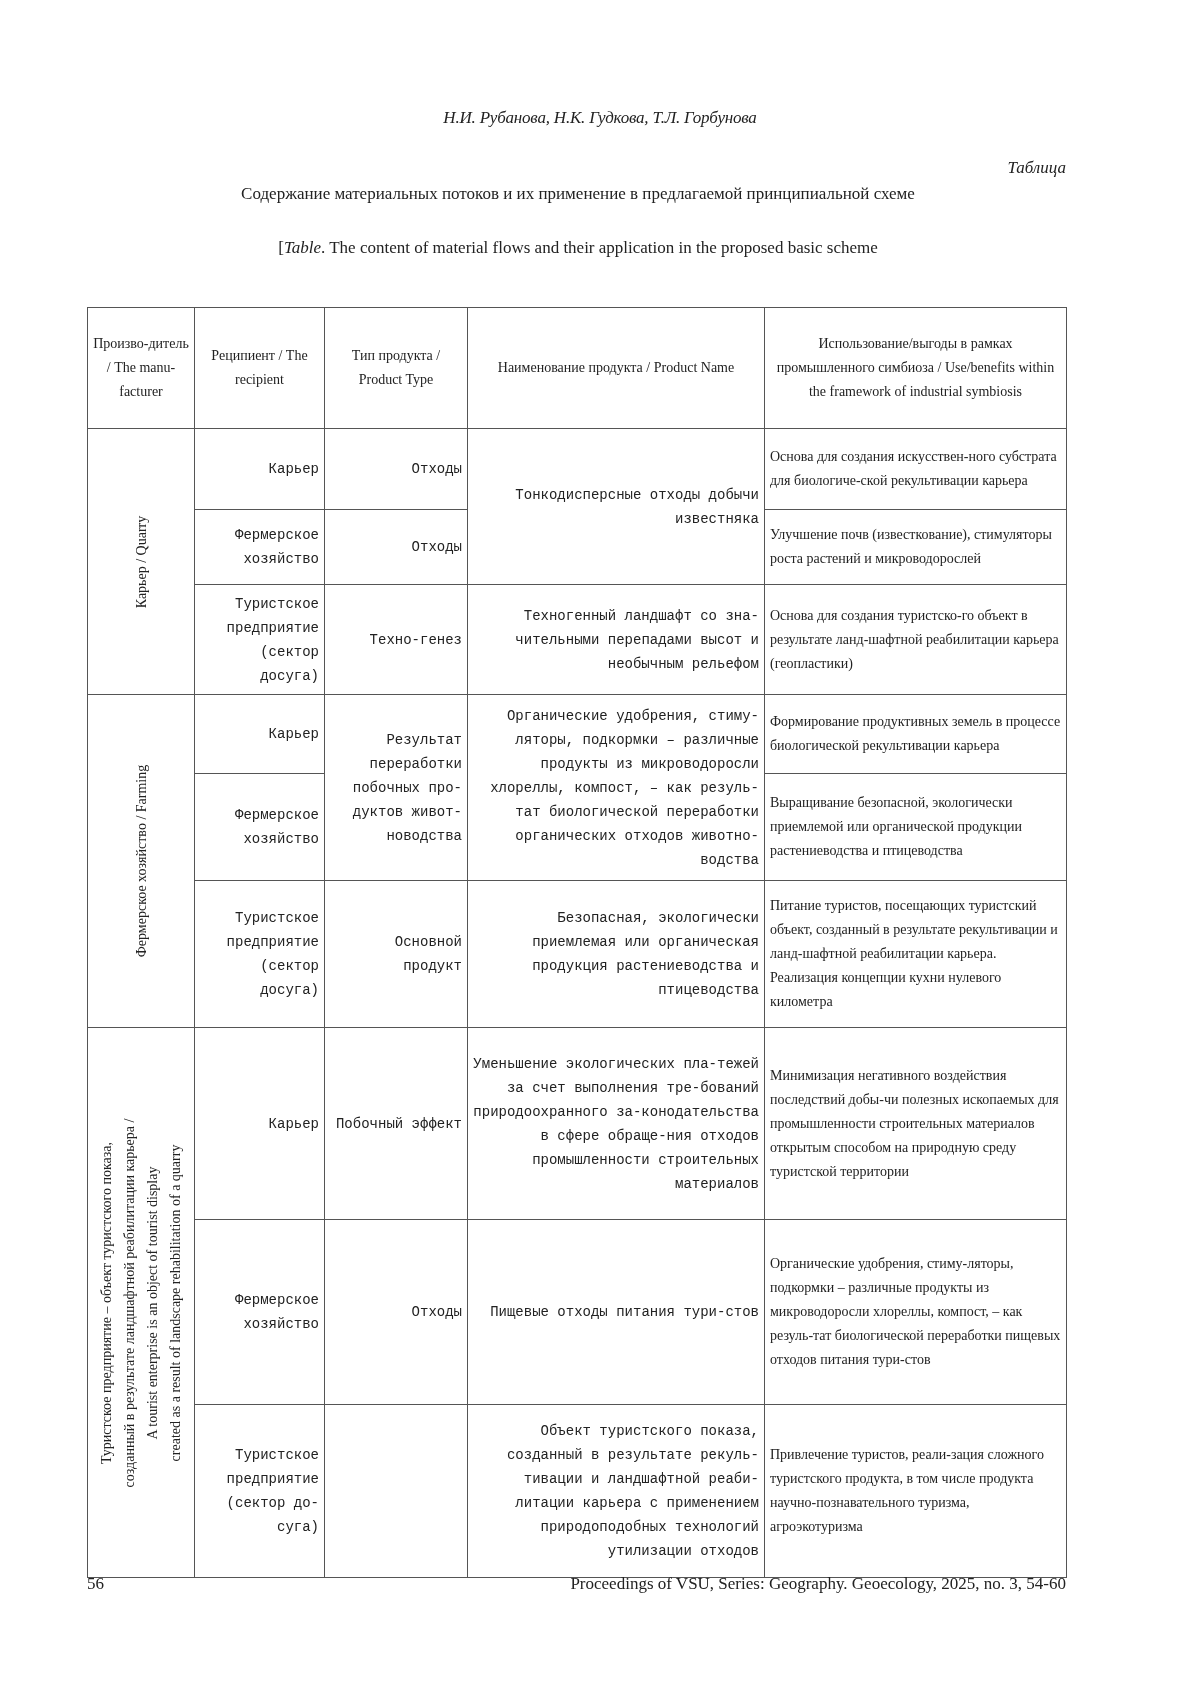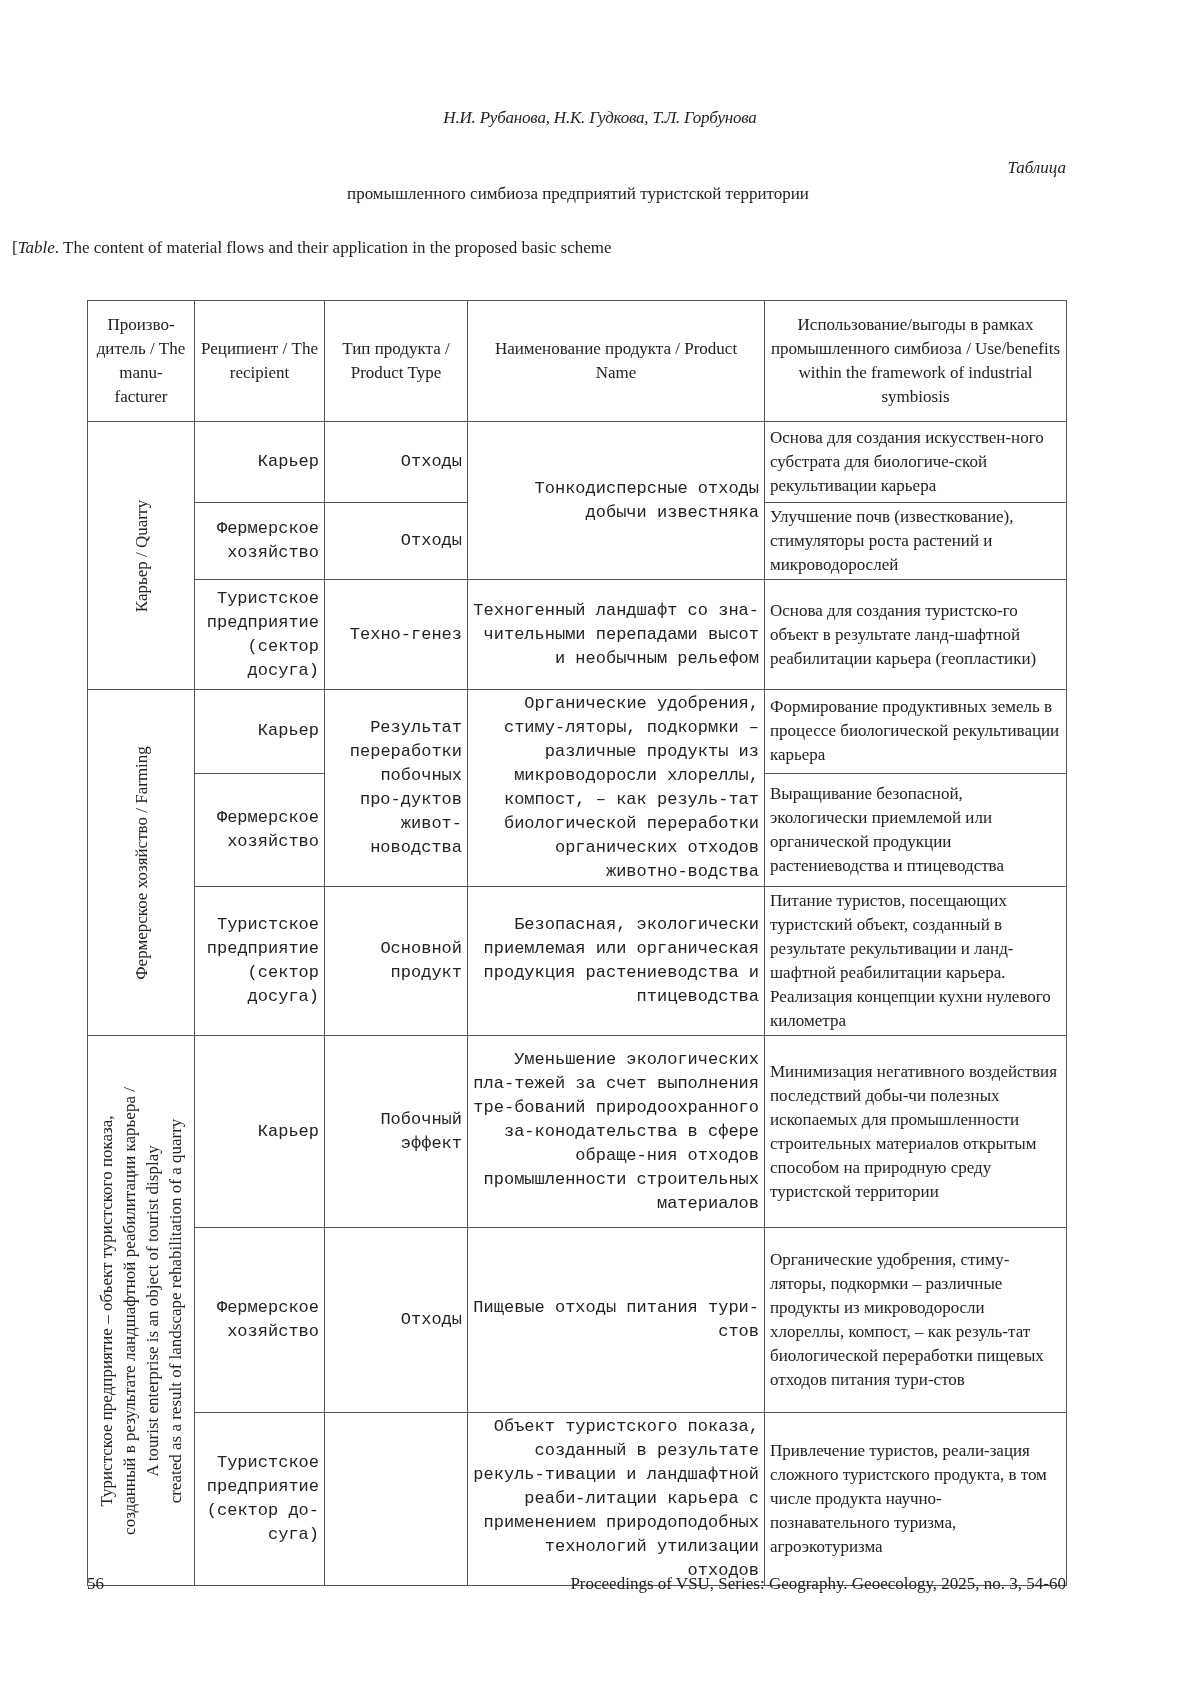--- a/index.html
+++ b/index.html
@@ -3,43 +3,43 @@
 <meta charset="utf-8">
 <style>
   html, body { margin: 0; padding: 0; background: #ffffff; }
   body { width: 1200px; height: 1698px; position: relative; overflow: hidden;
          font-family: "Liberation Serif", "DejaVu Serif", serif; color: #222; }
   .authors { position: absolute; top: 108px; left: 0; width: 1200px; text-align: center;
              font-style: italic; font-size: 17px; letter-spacing: -0.2px; }
   .table-label { position: absolute; top: 158px; right: 134px; font-style: italic; font-size: 17px; }
   .caption-ru { position: absolute; top: 182px; left: 0; width: 1156px; text-align: center;
                 font-size: 17px; line-height: 23px; }
-  .caption-en { position: absolute; top: 236px; left: 12px; width: 1156px; 
+  .caption-en { position: absolute; top: 236px; left: 0; width: 1156px; text-align: center;
                 font-size: 17px; line-height: 23px; }
   .caption-en i { font-style: italic; }
-  table.main { position: absolute; top: 300px; left: 87px; width: 979px; border-collapse: collapse;
-               table-layout: fixed; font-size: 17px; line-height: 24px; }
+  table.main { position: absolute; top: 307px; left: 87px; width: 979px; border-collapse: collapse;
+               table-layout: fixed; font-size: 14px; line-height: 24px; }
   table.main td, table.main th { border: 1.5px solid #555; padding: 2px 5px; vertical-align: middle;
                font-weight: normal; }
   th { text-align: center; }
   td.c { text-align: right; font-family: Liberation Mono, monospace; }
   td.l { text-align: left; }
   .rot-cell { padding: 0 !important; position: relative; }
   .rot { position: absolute; left: 50%; top: 50%; transform: translate(-50%, -50%) rotate(-90deg);
          white-space: nowrap; text-align: center; line-height: 23px; }
   .footer-page { position: absolute; top: 1574px; left: 87px; font-size: 17px; }
   .footer-journal { position: absolute; top: 1574px; right: 134px; font-size: 17px; }
 </style>
 </head>
 <body>
 
 <div class="authors">Н.И. Рубанова, Н.К. Гудкова, Т.Л. Горбунова</div>
 <div class="table-label">Таблица</div>
 <div class="caption-ru">
-  <div>промышленного симбиоза предприятий туристской территории</div>
+  <div>Содержание материальных потоков и их применение в предлагаемой принципиальной схеме</div>
 </div>
 <div class="caption-en">
   <div><span>[</span><i>Table</i><span>. The content of material flows and their application in the proposed basic scheme</span></div>
 </div>
 
 <table class="main">
   <colgroup>
     <col style="width:107px">
       <col style="width:130px">
       <col style="width:143px">

